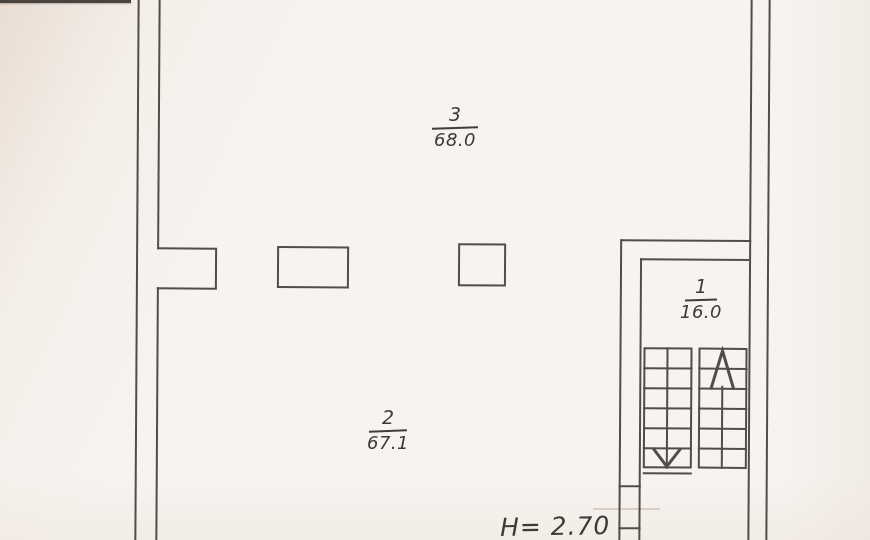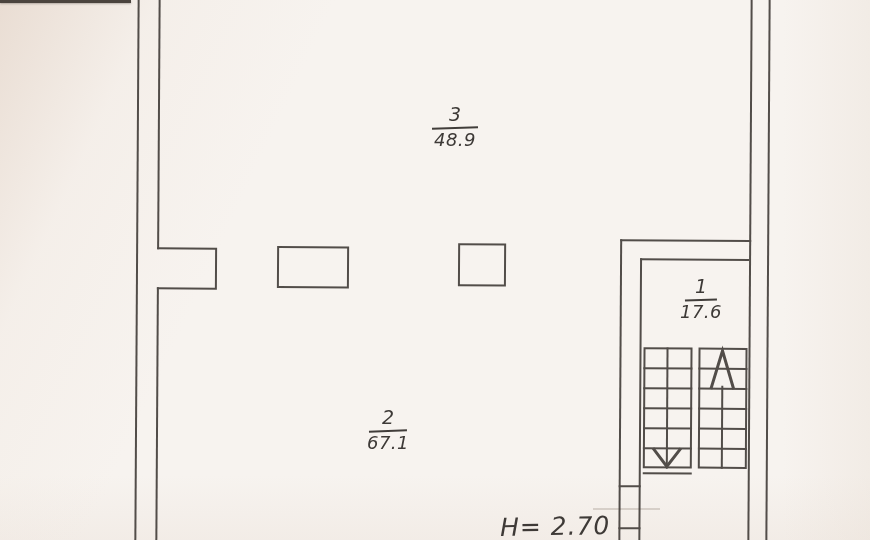--- a/index.html
+++ b/index.html
@@ -85,30 +85,30 @@
         <path d="M700 367 H747 M700 387 H747 M700 407 H747 M700 427 H747 M700 447 H747"></path>
         <path d="M723 385 L723 466"></path>
         <polyline points="712,386 723,349 734,386" stroke-width="3"></polyline>
       </g>
     </g>
   </svg>
 
   <div class="room-label" style="left:455px;top:105px">
     <span class="num">3</span>
     <span class="bar" style="width:46px"></span>
-    <span class="area">48.9</span>
+    <span class="area">68.0</span>
   </div>
 
   <div class="room-label" style="left:388px;top:408px">
     <span class="num">2</span>
     <span class="bar" style="width:38px"></span>
     <span class="area">67.1</span>
   </div>
 
   <div class="room-label" style="left:701px;top:277px">
     <span class="num">1</span>
     <span class="bar" style="width:32px"></span>
-    <span class="area">17.6</span>
+    <span class="area">16.0</span>
   </div>
 
   <div class="height-label" style="left:500px;top:512px">H= 2.70</div>
 
 </div>
 
 </body></html>

